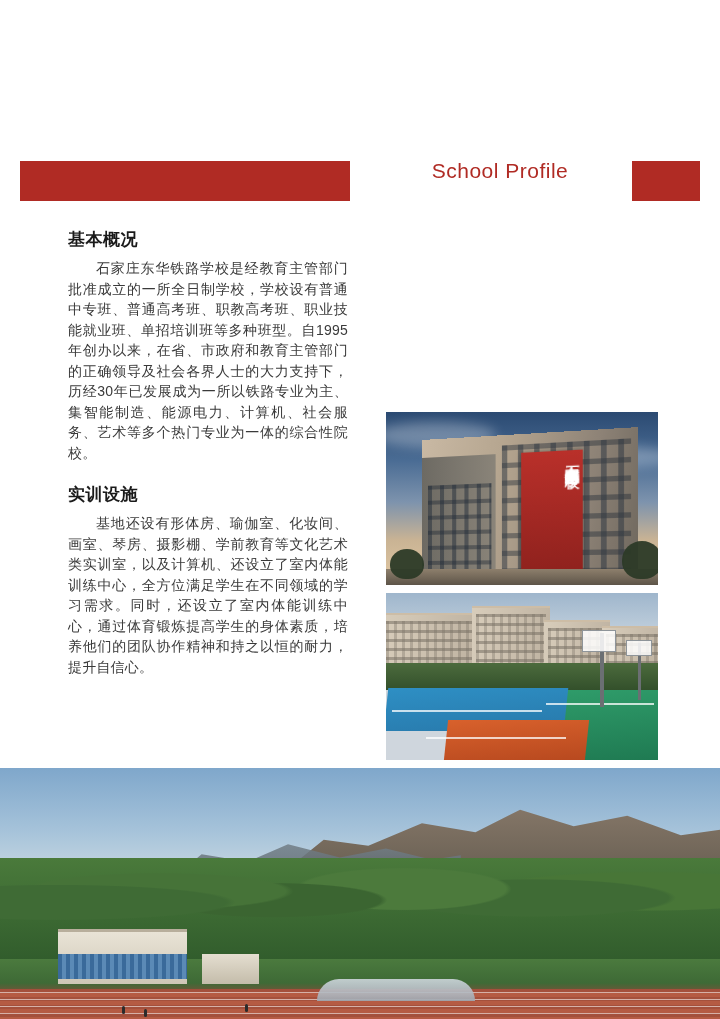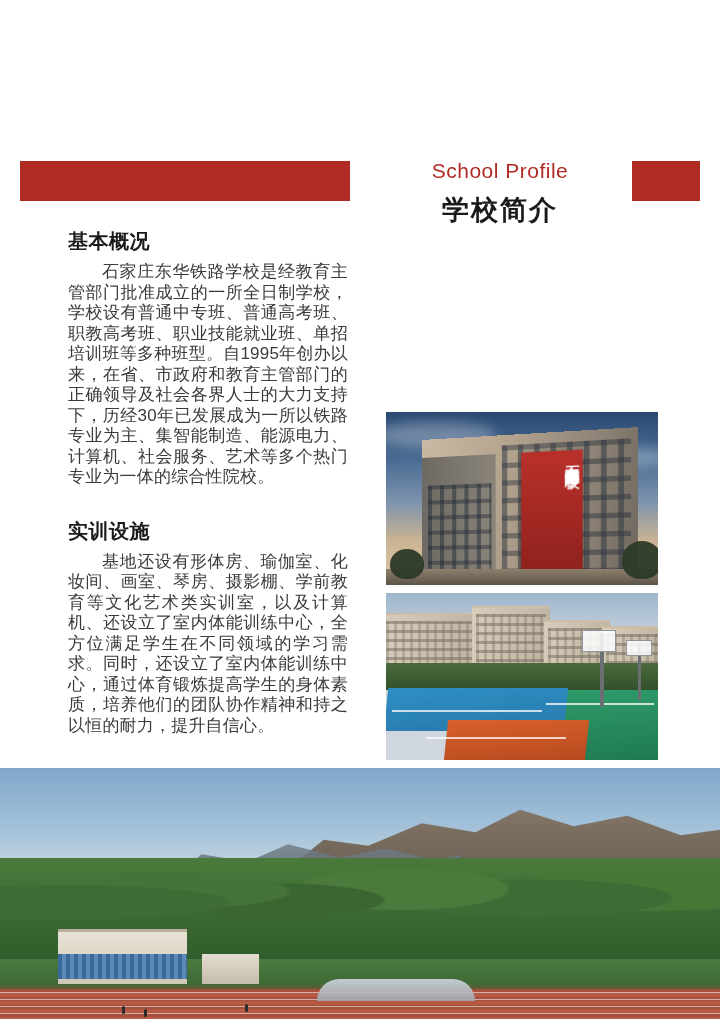--- a/index.html
+++ b/index.html
@@ -60,29 +60,29 @@
     position: absolute;
     left: 0; top: 200px;
     width: 720px; height: 550px;
   }
   .text-col {
     position: absolute;
     left: 68px; top: 28px;
     width: 280px;
   }
   .sec-title {
-    font-size: 20px;
+    font-size: 17px;
     font-weight: 700;
     color: #1a1a1a;
     margin: 0 0 7px 0;
     letter-spacing: 0.5px;
   }
-  .sec-title.second { margin-top: 30px; }
+  .sec-title.second { margin-top: 20px; }
   .para {
-    font-size: 17px;
+    font-size: 14px;
     line-height: 20.5px;
     color: #3a3a3a;
     text-align: justify;
     text-indent: 2em;
     margin: 0 0 2px 0;
     letter-spacing: 0.2px;
   }
 
   
   .photo {
@@ -338,21 +338,20 @@
   }
 </style>
 </head>
 <body>
 
 <div class="header">
   <div class="header-bar-left"></div>
   <div class="header-bar-right"></div>
   <div class="header-titles">
     <div class="title-en">School Profile</div>
-    <div class="title-zh">学校简介</div>
   </div>
 </div>
 
 <div class="content">
 
   <div class="text-col">
     <h2 class="sec-title">基本概况</h2>
     <p class="para">石家庄东华铁路学校是经教育主管部门批准成立的一所全日制学校，学校设有普通中专班、普通高考班、职教高考班、职业技能就业班、单招培训班等多种班型。自1995年创办以来，在省、市政府和教育主管部门的正确领导及社会各界人士的大力支持下，历经30年已发展成为一所以铁路专业为主、集智能制造、能源电力、计算机、社会服务、艺术等多个热门专业为一体的综合性院校。</p>
 
     <h2 class="sec-title second">实训设施</h2>

